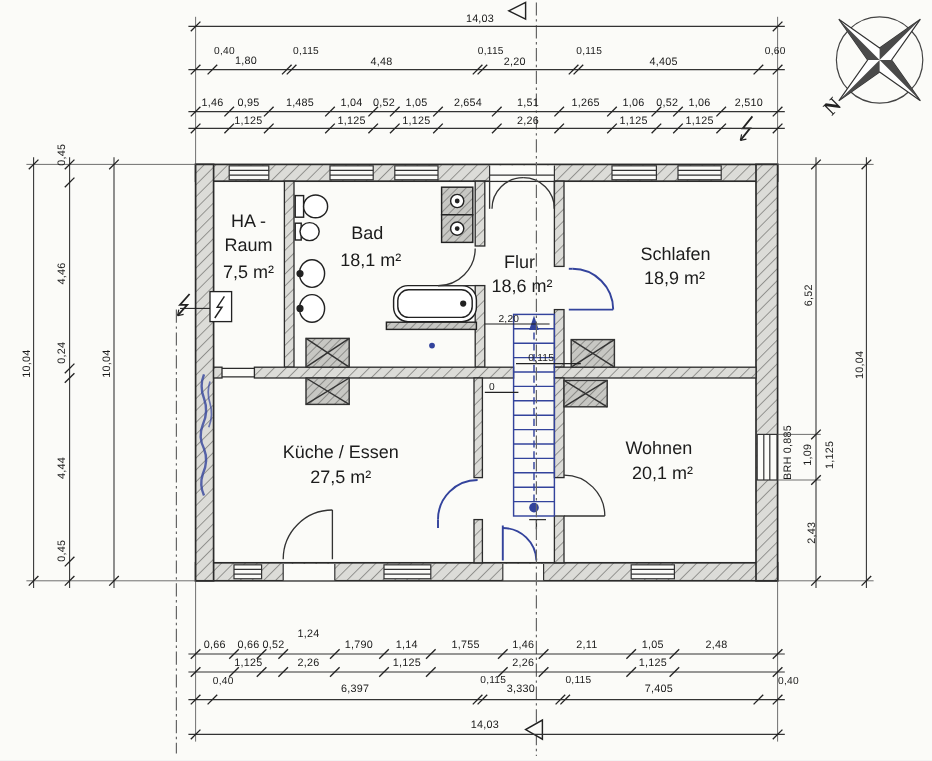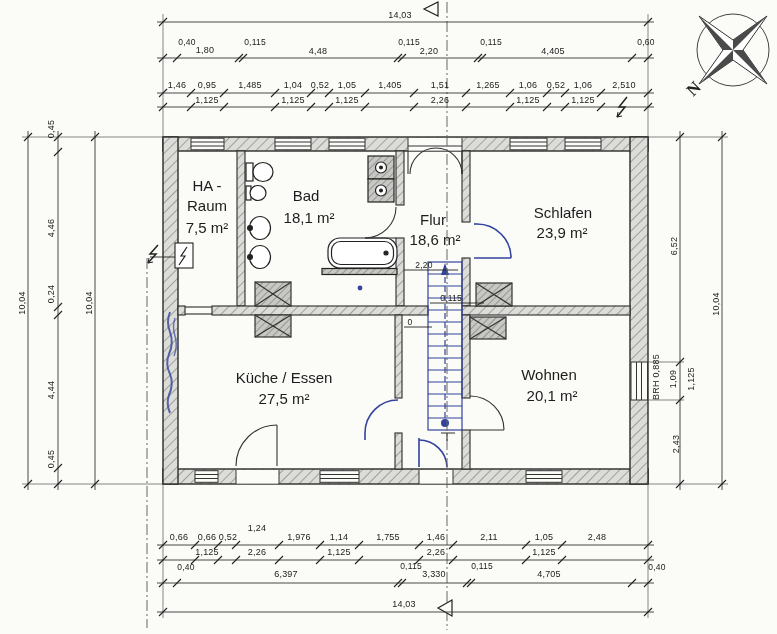--- a/index.html
+++ b/index.html
@@ -402,21 +402,21 @@
 </svg>
 
 <span class="rl" style="left:207px;top:185px">HA -</span>
 <span class="rl" style="left:207px;top:205px">Raum</span>
 <span class="rl" style="left:207px;top:227px">7,5 m²</span>
 <span class="rl" style="left:306px;top:195px">Bad</span>
 <span class="rl" style="left:309px;top:217px">18,1 m²</span>
 <span class="rl" style="left:433px;top:219px">Flur</span>
 <span class="rl" style="left:435px;top:239px">18,6 m²</span>
 <span class="rl" style="left:563px;top:212px">Schlafen</span>
-<span class="rl" style="left:562px;top:232px">23,9 m²</span>
+<span class="rl" style="left:562px;top:232px">18,9 m²</span>
 <span class="rl" style="left:284px;top:377px">Küche / Essen</span>
 <span class="rl" style="left:284px;top:398px">27,5 m²</span>
 <span class="rl" style="left:549px;top:374px">Wohnen</span>
 <span class="rl" style="left:552px;top:395px">20,1 m²</span>
 
 <span class="dim small" style="left:424px;top:265px">2,20</span>
 <span class="dim small" style="left:451px;top:298px">0,115</span>
 <span class="dim small" style="left:410px;top:322px">0</span>
 <span class="dim v" style="left:656px;top:377px">BRH  0,885</span>
 <span class="nletter" style="left:694px;top:89px">N</span>
@@ -430,56 +430,56 @@
 <span class="dim" style="left:429px;top:51px">2,20</span>
 <span class="dim small" style="left:491px;top:42px">0,115</span>
 <span class="dim" style="left:553px;top:51px">4,405</span>
 <span class="dim small" style="left:646px;top:42px">0,60</span>
 <span class="dim" style="left:177px;top:85px">1,46</span>
 <span class="dim" style="left:207px;top:85px">0,95</span>
 <span class="dim" style="left:250px;top:85px">1,485</span>
 <span class="dim" style="left:293px;top:85px">1,04</span>
 <span class="dim" style="left:320px;top:85px">0,52</span>
 <span class="dim" style="left:347px;top:85px">1,05</span>
-<span class="dim" style="left:390px;top:85px">1,405</span>
+<span class="dim" style="left:390px;top:85px">2,654</span>
 <span class="dim" style="left:440px;top:85px">1,51</span>
 <span class="dim" style="left:488px;top:85px">1,265</span>
 <span class="dim" style="left:528px;top:85px">1,06</span>
 <span class="dim" style="left:556px;top:85px">0,52</span>
 <span class="dim" style="left:583px;top:85px">1,06</span>
 <span class="dim" style="left:624px;top:85px">2,510</span>
 <span class="dim" style="left:207px;top:100px">1,125</span>
 <span class="dim" style="left:293px;top:100px">1,125</span>
 <span class="dim" style="left:347px;top:100px">1,125</span>
 <span class="dim" style="left:440px;top:100px">2,26</span>
 <span class="dim" style="left:528px;top:100px">1,125</span>
 <span class="dim" style="left:583px;top:100px">1,125</span>
 
 <span class="dim" style="left:179px;top:537px">0,66</span>
 <span class="dim" style="left:207px;top:537px">0,66</span>
 <span class="dim" style="left:228px;top:537px">0,52</span>
 <span class="dim" style="left:257px;top:528px">1,24</span>
-<span class="dim" style="left:299px;top:537px">1,976</span>
+<span class="dim" style="left:299px;top:537px">1,790</span>
 <span class="dim" style="left:339px;top:537px">1,14</span>
 <span class="dim" style="left:388px;top:537px">1,755</span>
 <span class="dim" style="left:436px;top:537px">1,46</span>
 <span class="dim" style="left:489px;top:537px">2,11</span>
 <span class="dim" style="left:544px;top:537px">1,05</span>
 <span class="dim" style="left:597px;top:537px">2,48</span>
 <span class="dim" style="left:207px;top:552px">1,125</span>
 <span class="dim" style="left:257px;top:552px">2,26</span>
 <span class="dim" style="left:339px;top:552px">1,125</span>
 <span class="dim" style="left:436px;top:552px">2,26</span>
 <span class="dim" style="left:544px;top:552px">1,125</span>
 <span class="dim small" style="left:186px;top:567px">0,40</span>
-<span class="dim" style="left:286px;top:574px">6,397</span>
+<span class="dim" style="left:296px;top:574px">6,397</span>
 <span class="dim small" style="left:411px;top:566px">0,115</span>
 <span class="dim" style="left:434px;top:574px">3,330</span>
 <span class="dim small" style="left:482px;top:566px">0,115</span>
-<span class="dim" style="left:549px;top:574px">4,705</span>
+<span class="dim" style="left:549px;top:574px">7,405</span>
 <span class="dim small" style="left:657px;top:567px">0,40</span>
 <span class="dim" style="left:404px;top:604px">14,03</span>
 
 <span class="dim v" style="left:22px;top:303px">10,04</span>
 <span class="dim v" style="left:51px;top:129px">0,45</span>
 <span class="dim v" style="left:51px;top:228px">4,46</span>
 <span class="dim v" style="left:51px;top:294px">0,24</span>
 <span class="dim v" style="left:51px;top:390px">4,44</span>
 <span class="dim v" style="left:51px;top:459px">0,45</span>
 <span class="dim v" style="left:89px;top:303px">10,04</span>

